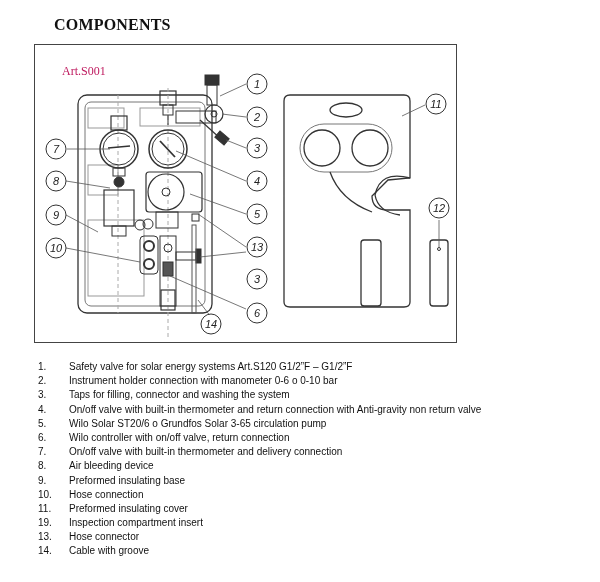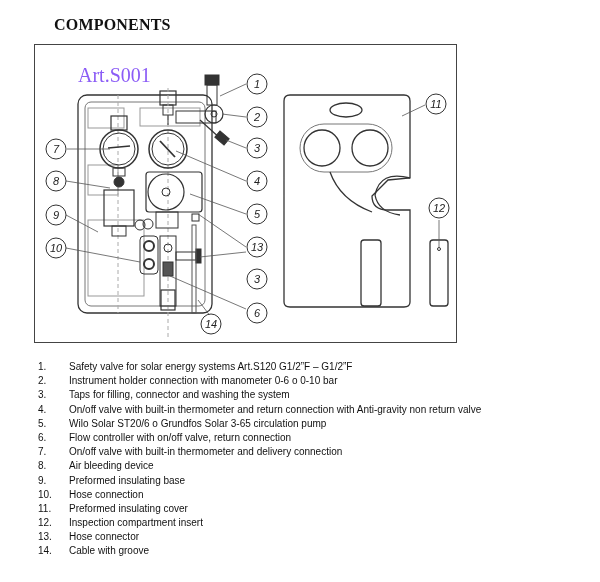--- a/index.html
+++ b/index.html
@@ -7,22 +7,22 @@
     .heading {
       position: absolute; left: 54px; top: 16px;
       font-family: "Liberation Serif", serif; font-weight: bold;
       font-size: 16px; letter-spacing: 0.2px; color: #111;
     }
     .frame {
       position: absolute; left: 34px; top: 44px; width: 423px; height: 299px;
       border: 1px solid #444; box-sizing: border-box;
     }
     .art {
-      position: absolute; left: 78px; top: 64px;
-      font-family: "Liberation Serif", serif; font-size: 20px; color: #8b5cf6;
+      position: absolute; left: 62px; top: 64px;
+      font-family: "Liberation Serif", serif; font-size: 12px; color: #be185d;
     }
     svg.drawing { position: absolute; left: 0; top: 0; }
     .callout-text { font-family: "Liberation Sans", sans-serif; font-size: 11px; font-style: italic; fill: #222; }
     .list {
       position: absolute; left: 38px; top: 360px; margin: 0; padding: 0; list-style: none;
       font-family: "Liberation Sans", sans-serif; font-size: 10px; color: #111;
     }
     .list li { height: 14.2px; line-height: 14.2px; white-space: nowrap; position: relative; }
     .list .num { display: inline-block; width: 31px; }
   </style>
@@ -197,22 +197,22 @@
       </g>
   </g>
 </svg>
 
 <ul class="list">
   <li><span class="num">1.</span><span>Safety valve for solar energy systems Art.S120 G1/2”F – G1/2”F</span></li>
   <li><span class="num">2.</span><span>Instrument holder connection with manometer 0-6 o 0-10 bar</span></li>
   <li><span class="num">3.</span><span>Taps for filling, connector and washing the system</span></li>
   <li><span class="num">4.</span><span>On/off valve with built-in thermometer and return connection with Anti-gravity non return valve</span></li>
   <li><span class="num">5.</span><span>Wilo Solar ST20/6 o Grundfos Solar 3-65 circulation pump</span></li>
-  <li><span class="num">6.</span><span>Flow controller with on/off valve, return connection</span></li>
+  <li><span class="num">6.</span><span>Wilo controller with on/off valve, return connection</span></li>
   <li><span class="num">7.</span><span>On/off valve with built-in thermometer and delivery connection</span></li>
   <li><span class="num">8.</span><span>Air bleeding device</span></li>
   <li><span class="num">9.</span><span>Preformed insulating base</span></li>
   <li><span class="num">10.</span><span>Hose connection</span></li>
   <li><span class="num">11.</span><span>Preformed insulating cover</span></li>
-  <li><span class="num">12.</span><span>Inspection compartment insert</span></li>
+  <li><span class="num">19.</span><span>Inspection compartment insert</span></li>
   <li><span class="num">13.</span><span>Hose connector</span></li>
   <li><span class="num">14.</span><span>Cable with groove</span></li>
 </ul>
 
 </body></html>

